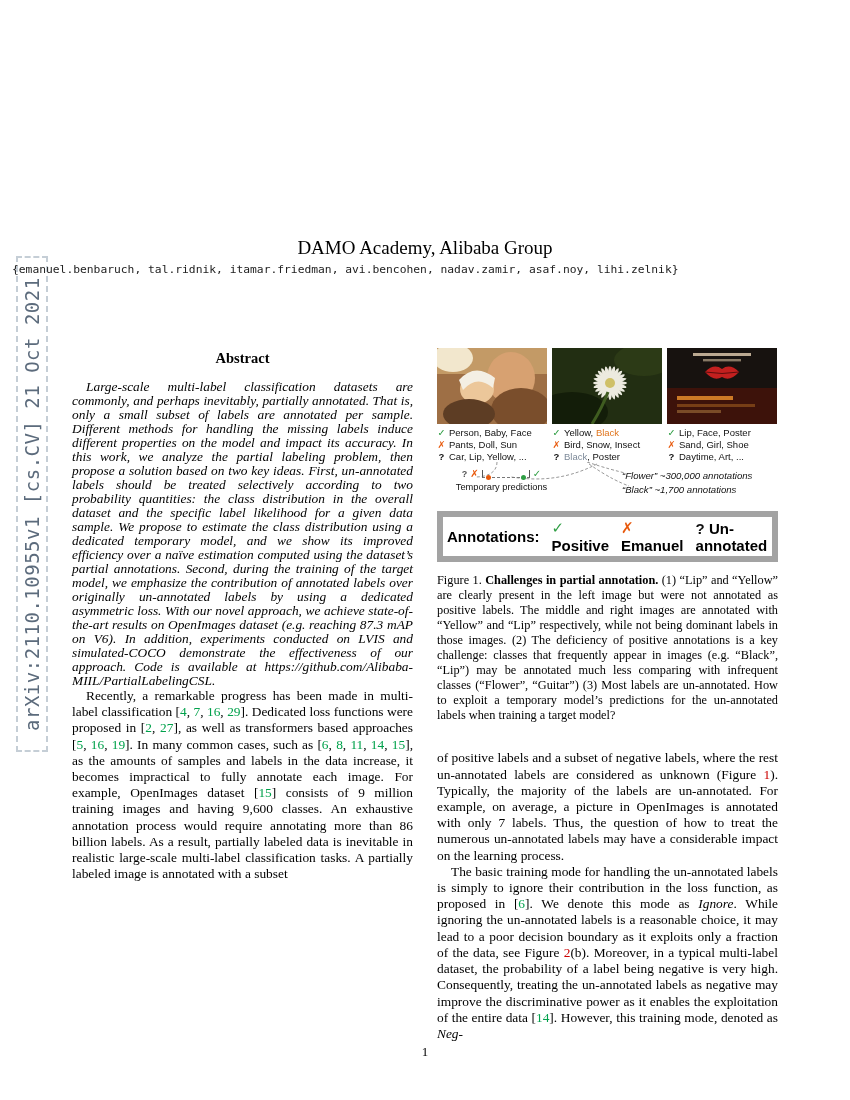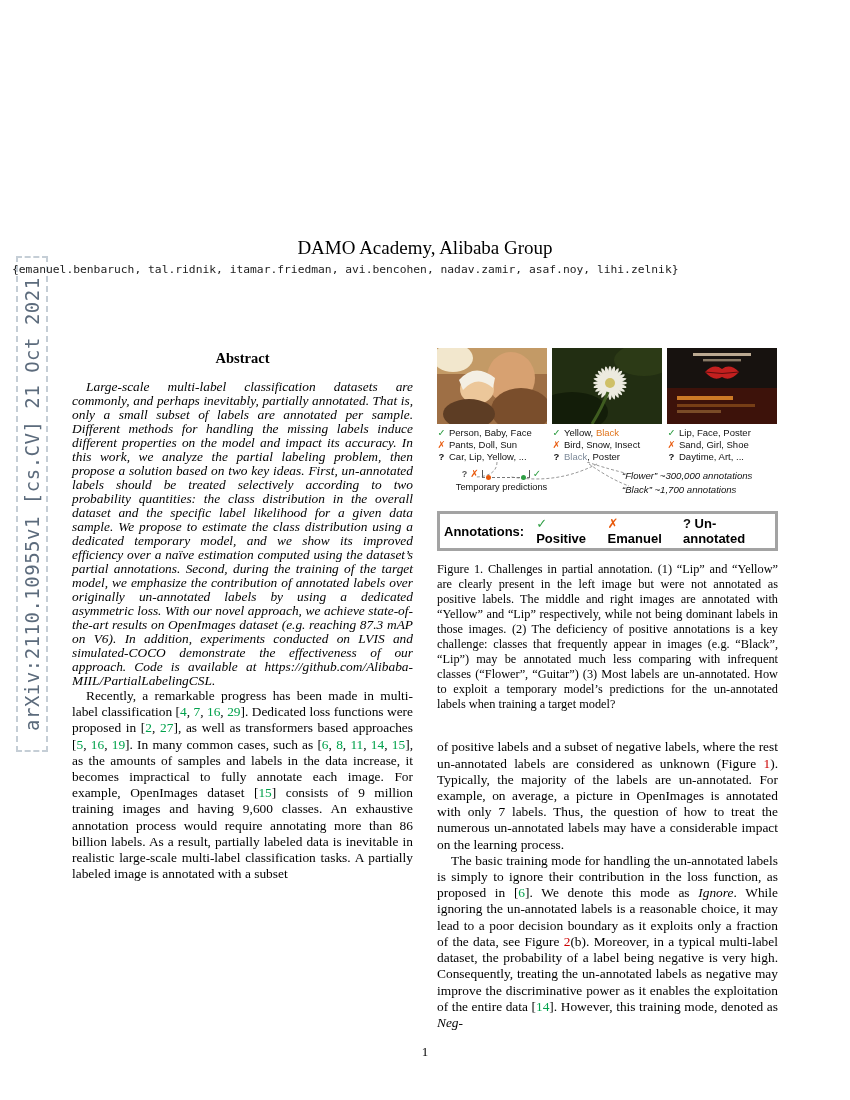--- a/index.html
+++ b/index.html
@@ -29,21 +29,21 @@
   .col-left  { left:72px;  top:330px; }
   .col-right { left:437px; top:328px; }
   .abs-head { margin:0 0 13px 0; text-align:center; font-size:14.5px; font-weight:bold; }
   .abstract { margin:0; font-style:italic; font-size:13.4px; line-height:14px; text-indent:14px; }
   .sec-head { margin:17px 0 12px 0; text-align:left; font-size:15.5px; font-weight:bold; }
   .para { margin:0; font-size:13.4px; line-height:16.2px; }
   .indent { text-indent:14px; }
   .seg-cite   { color:#00a14b; }
   .seg-figref { color:#cb0000; }
   .seg-italic { font-style:italic; }
-  .seg-bold   { font-weight:normal; }
+  .seg-bold   { font-weight:bold; }
   .seg-hlflower { color:#e0761f; }
   .seg-hlblack  { color:#7d8a99; }
   .seg-url { color:#000; }
   
   .figure { width:341px; text-align:left; }
   .panels { display:flex; gap:5px; }
   .panel { width:110px; }
   .panel svg { display:block; width:110px; height:76px; }
   .plabels { margin-top:3px; font-family:"Liberation Sans", sans-serif;
              font-size:9.5px; line-height:11.8px; color:#111; }
@@ -55,22 +55,22 @@
   .temp-pred { position:absolute; left:2px; top:6px; width:125px; text-align:center; }
   .tp-row { display:flex; align-items:center; justify-content:center; gap:3px; font-size:10px; }
   .tp-q { color:#555; font-weight:bold; font-size:9px; }
   .tp-line { width:46px; height:7px; border-bottom:1px dashed #777;
              border-left:1px solid #555; border-right:1px solid #555; position:relative; }
   .dot { position:absolute; bottom:-3px; width:5px; height:5px; border-radius:50%; }
   .dot-l { left:3px;  background:#e8590c; }
   .dot-r { right:3px; background:#2f9e44; }
   .tp-label { margin-top:3px; font-size:9.3px; color:#111; }
   .fig-counts { position:absolute; left:185px; top:7px; font-size:9.6px; line-height:13.5px; color:#111;font-style:italic; }
-  .fig-legend { margin-top:3px; border:3px solid #a3a3a3; padding:2px 4px;
-                font-family:"Liberation Sans", sans-serif; font-size:13px;
+  .fig-legend { margin-top:3px; border:6px solid #a3a3a3; padding:2px 4px;
+                font-family:"Liberation Sans", sans-serif; font-size:15px;
                 display:flex; justify-content:center; gap:12px; align-items:center; }
   .lg-title { font-weight:bold; }
   .lg-item b { font-weight:bold; }
   .caption { margin-top:11px; font-size:12.3px; line-height:14.9px; text-align:justify; }
   .body-start { margin-top:28px; }
   
   .page-number { position:absolute; top:1044px; left:0; width:100%; text-align:center; font-size:13px; }
 </style>
 </head>
 <body>

